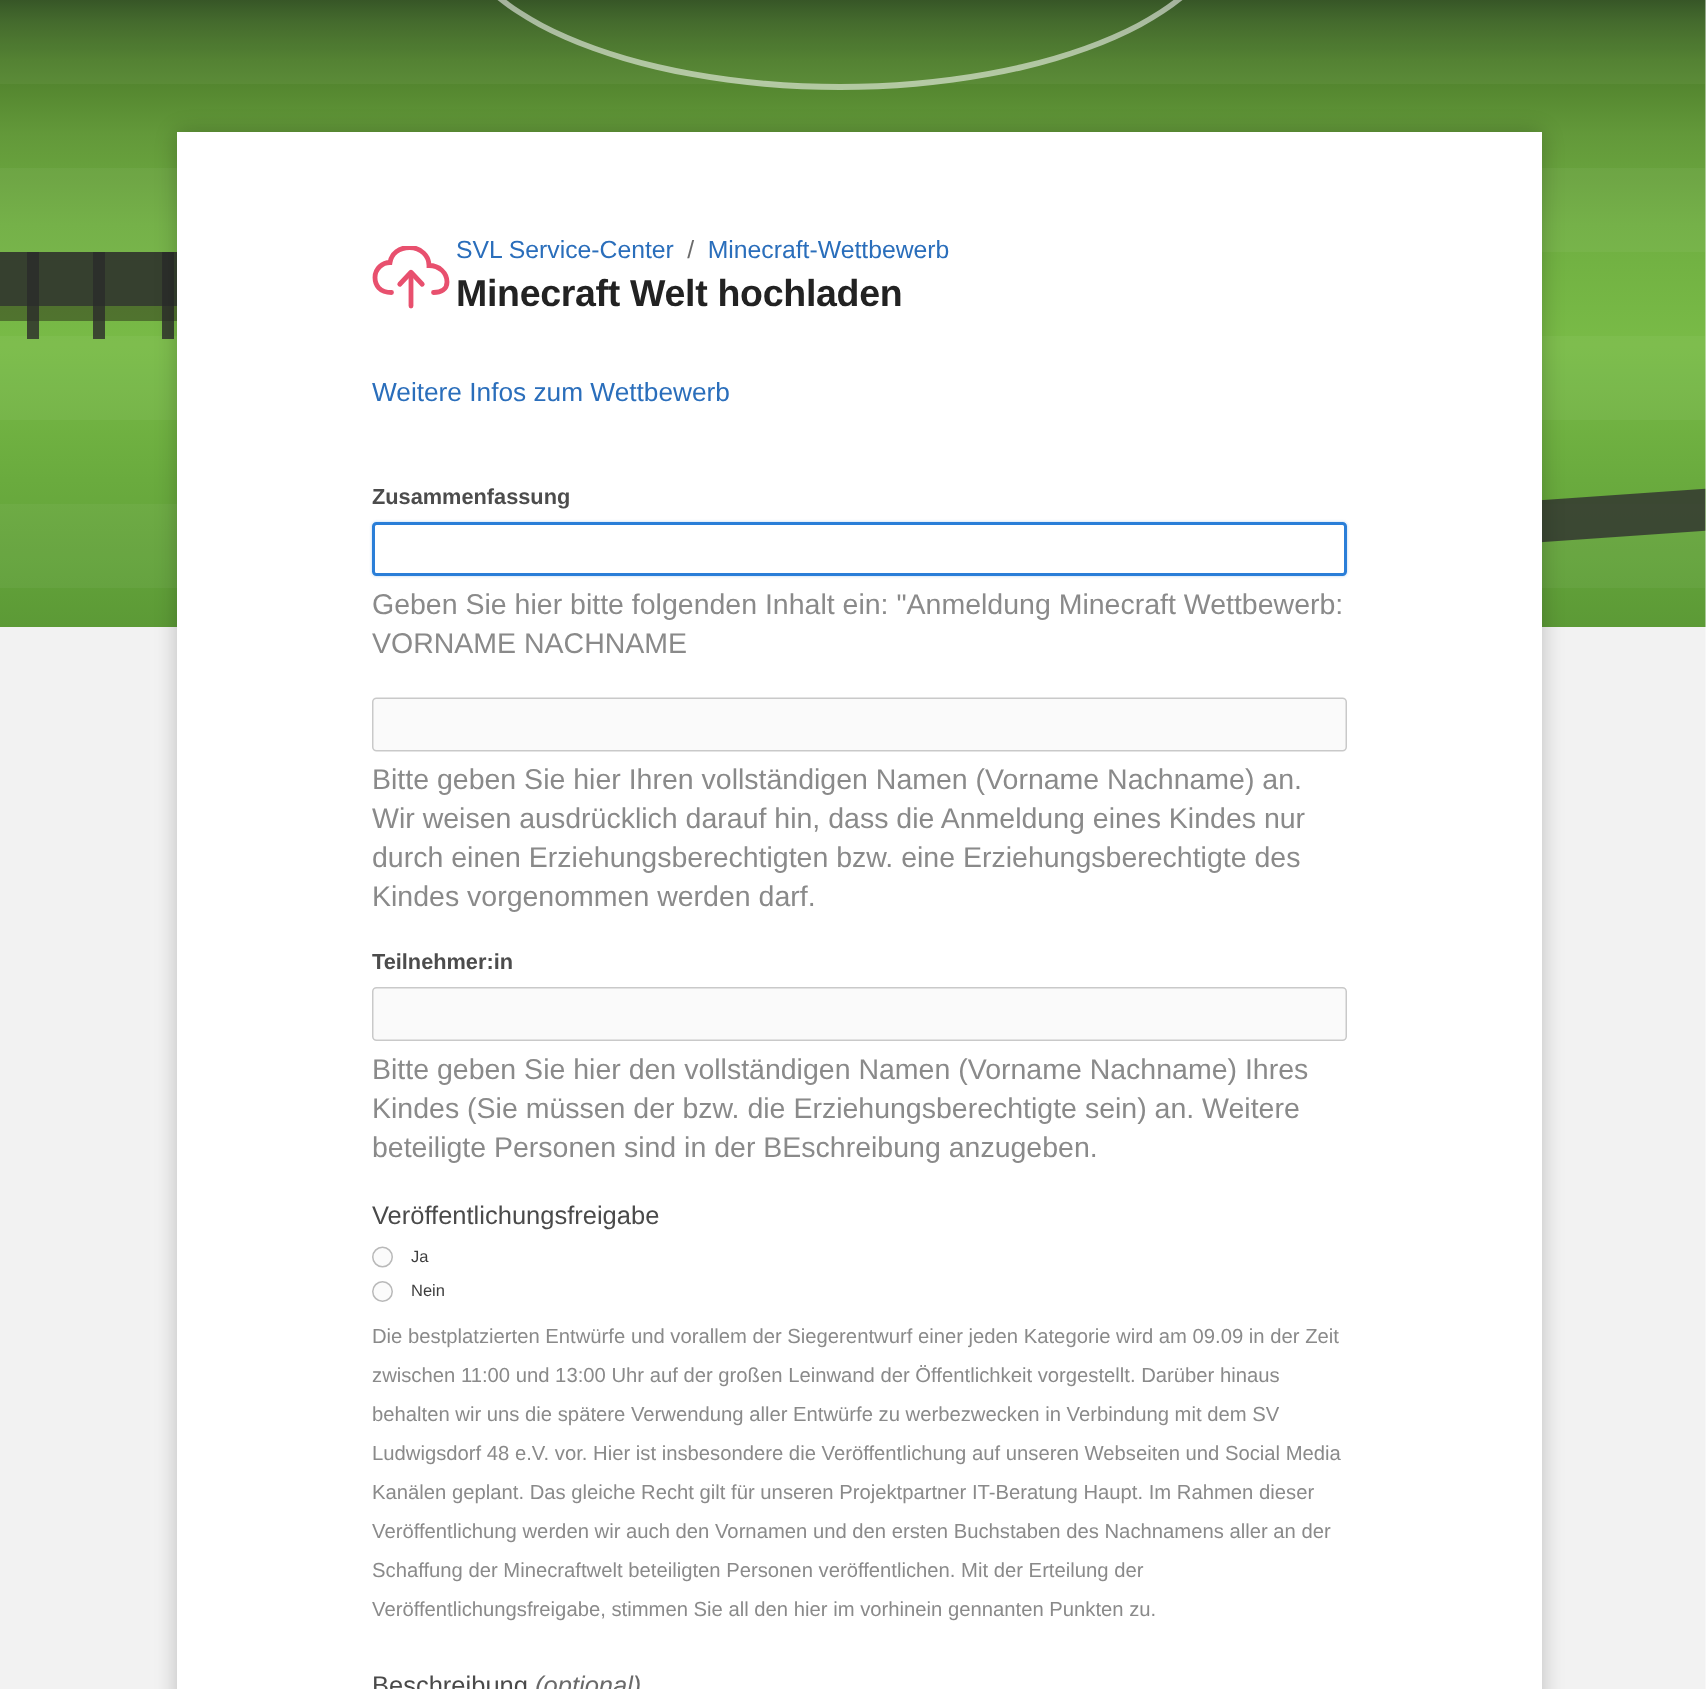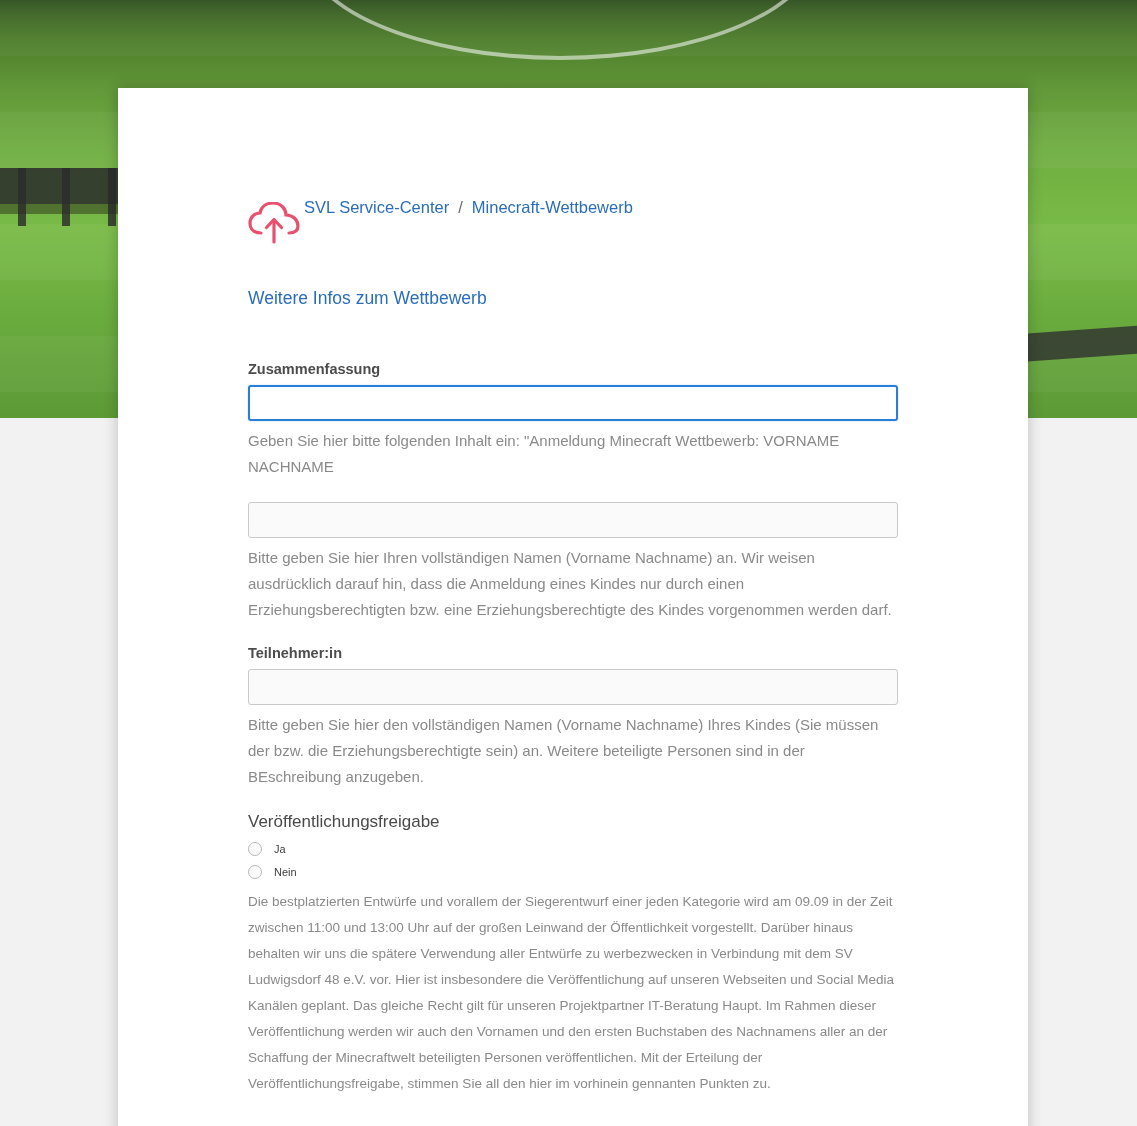--- a/index.html
+++ b/index.html
@@ -88,22 +88,22 @@
     background: #ffffff;
     box-shadow: 0 0 14px rgba(0,0,0,0.22);
     padding: 0 0 24px 0;
   }
 
   .inner { padding: 0 130px 0 130px; }
 
   
   .header {
     display: flex;
-    align-items: flex-start;
-    padding-top: 108px;
+    align-items: flex-end;
+    padding-top: 68px;
   }
   .cloud-icon {
     width: 56px;
     flex: 0 0 56px;
     margin-top: 6px;
   }
   .head-text { flex: 1 1 auto; }
   .breadcrumb {
     font-size: 16.5px;
     color: #2a6ebb;
@@ -152,21 +152,21 @@
     padding: 0 9px;
     color: #222;
     outline: none;
   }
   .text-input.focused {
     border: 2px solid #2a7ed8;
     background: #ffffff;
     box-shadow: 0 0 2px rgba(42,126,216,.35);
   }
   .help {
-    font-size: 15px;
+    font-size: 19px;
     color: #8a8a8a;
     line-height: 26px;
     margin-top: 7px;
     max-width: 652px;
   }
   .group { margin-bottom: 22px; }
 
   .section-title {
     font-size: 17px;
     color: #4a4a4a;
@@ -272,20 +272,21 @@
         <svg width="52" height="42" viewBox="0 0 52 42" fill="none" xmlns="http://www.w3.org/2000/svg">
           <path d="M13 31 C5 31 2 26 2 21 C2 15 7 11 12 11 C13 5 18 1 25 1 C33 1 38 7 38 13 C45 13 50 18 50 24 C50 29 46 31 41 31" stroke="#e8506e" stroke-width="3.2" stroke-linecap="round" fill="none"></path>
           <path d="M26 40 L26 18" stroke="#e8506e" stroke-width="3.2" stroke-linecap="round"></path>
           <path d="M18.5 25.5 L26 17.5 L33.5 25.5" stroke="#e8506e" stroke-width="3.2" stroke-linecap="round" stroke-linejoin="round" fill="none"></path>
         </svg>
       </div>
       <div class="head-text">
         <div class="breadcrumb">
           <a href="#">SVL Service-Center</a><span class="sep">/</span><a href="#">Minecraft-Wettbewerb</a>
         </div>
+        <div class="page-title">Minecraft Welt hochladen</div>
       </div>
     </div>
 
     <a href="#" class="info-link">Weitere Infos zum Wettbewerb</a>
 
     <div class="form">
 
       <div class="group">
         <div class="field-label">Zusammenfassung</div>
         <input class="text-input focused" type="text" value="" autofocus="" placeholder="" style="">

